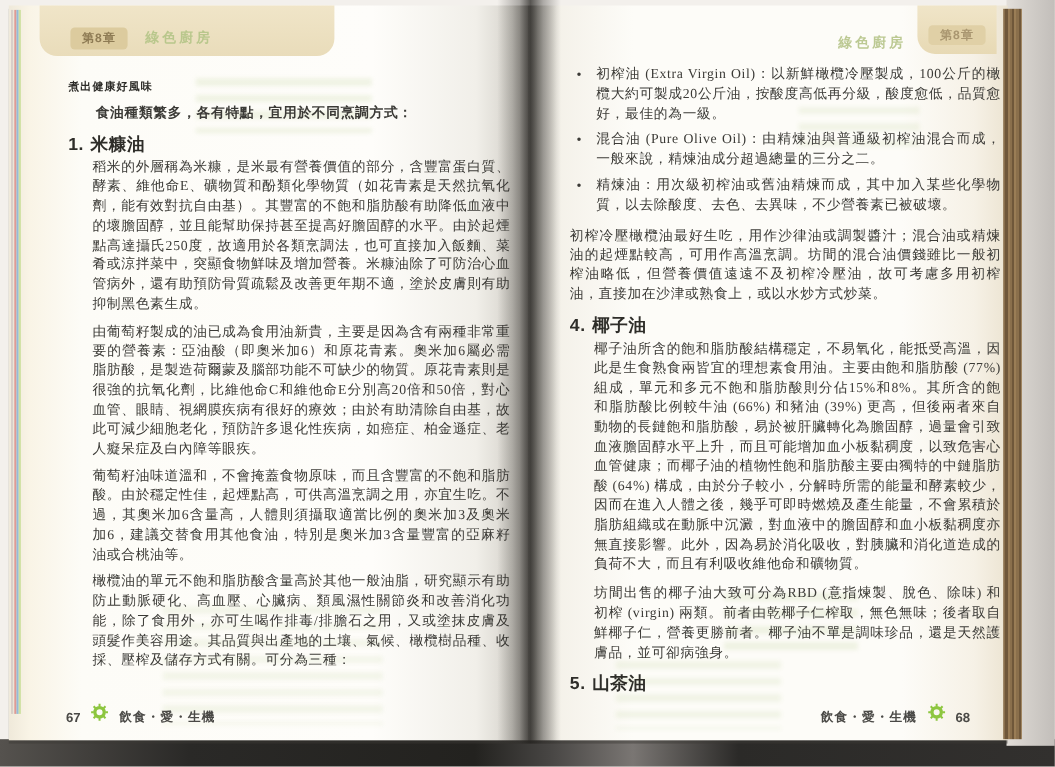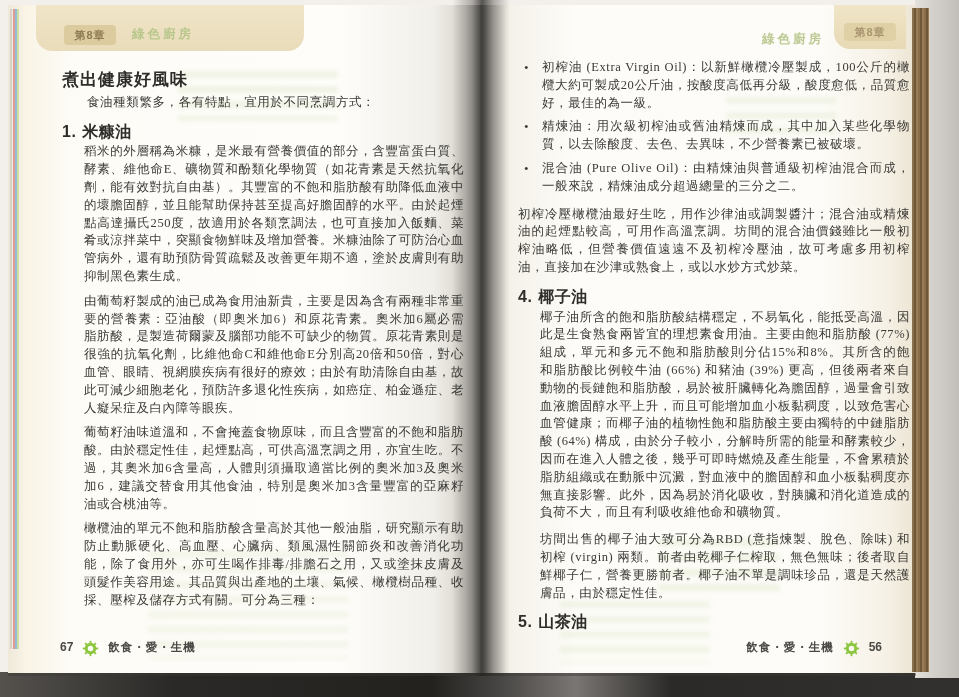--- a/index.html
+++ b/index.html
@@ -47,34 +47,34 @@
   .chap-name-right{position:absolute;right:92px;top:26px;
     color:#bcc993;font-weight:bold;font-size:12.5px;letter-spacing:3px;}
   
   .content{position:absolute;color:#3b3a36;
     font-family:"Liberation Serif","DejaVu Serif",serif;
     font-size:12.5px;line-height:17.8px;letter-spacing:0.6px;
     text-align:justify;}
   .content-left{left:54px;top:66px;width:402px;}
   .content-right{left:38px;top:54px;width:392px;}
   .page-title{font-family:"Liberation Sans","DejaVu Sans",sans-serif;
-    font-size:17px;font-weight:bold;color:#2e2d29;letter-spacing:1px;margin:0 0 5px 0;}
-  .intro{margin:0 0 0 0;text-indent:25px;}
+    font-size:10px;font-weight:bold;color:#2e2d29;letter-spacing:1px;margin:0 0 5px 0;}
+  .intro{margin:0 0 0 0;text-indent:25px;font-weight:bold;}
   .sec-head{font-family:"Liberation Sans","DejaVu Sans",sans-serif;
     font-weight:bold;font-size:16px;color:#2e2d29;margin:11px 0 3px 0;letter-spacing:0.5px;}
   .sec-head .num{margin-right:6px;}
   .sec-body{margin:0 0 7px 22px;}
   p{margin:0 0 7px 0;}
   
   .bullet{position:relative;padding-left:24px;margin:0 0 6px 0;}
   .bullet::before{content:"\2022";position:absolute;left:6px;top:0;color:#3b3a36;font-size:13px;}
   .plain-par{margin:10px 0 10px 0;}
   .indent-par{margin:9px 0 7px 22px;}
   
-  .footer{position:absolute;bottom:14px;display:flex;align-items:flex-start;gap:9px;
+  .footer{position:absolute;bottom:14px;display:flex;align-items:flex-end;gap:9px;
     font-family:"Liberation Sans","DejaVu Sans",sans-serif;
     color:#4a4946;font-size:11.5px;font-weight:bold;letter-spacing:1px;}
   .footer-left{left:52px;}
   .footer-right{right:34px;}
   .pagenum{font-size:12px;letter-spacing:0;}
   .gear{display:inline-block;}
   
   .ghost{position:absolute;filter:blur(2px);opacity:.55;pointer-events:none;
     background:repeating-linear-gradient(180deg,rgba(168,193,118,.30) 0 7px,rgba(0,0,0,0) 7px 15px);}
   .g1{left:170px;top:66px;width:160px;height:50px;}
@@ -156,31 +156,31 @@
     <div class="tab-right">
       <span class="chip2">第8章</span>
     </div>
 
     <div class="ghost g3"></div>
     <div class="ghost g4"></div>
     <div class="ghost g5"></div>
 
     <div class="content content-right">
       <div class="bullet">初榨油 (Extra Virgin Oil)：以新鮮橄欖冷壓製成，100公斤的橄欖大約可製成20公斤油，按酸度高低再分級，酸度愈低，品質愈好，最佳的為一級。</div>
+      <div class="bullet">混合油 (Pure Olive Oil)：由精煉油與普通級初榨油混合而成，一般來說，精煉油成分超過總量的三分之二。</div>
       <div class="bullet">精煉油：用次級初榨油或舊油精煉而成，其中加入某些化學物質，以去除酸度、去色、去異味，不少營養素已被破壞。</div>
-      <div class="bullet">混合油 (Pure Olive Oil)：由精煉油與普通級初榨油混合而成，一般來說，精煉油成分超過總量的三分之二。</div>
 
       <p class="plain-par">初榨冷壓橄欖油最好生吃，用作沙律油或調製醬汁；混合油或精煉油的起煙點較高，可用作高溫烹調。坊間的混合油價錢雖比一般初榨油略低，但營養價值遠遠不及初榨冷壓油，故可考慮多用初榨油，直接加在沙津或熟食上，或以水炒方式炒菜。</p>
 
       <div class="section">
         <div class="sec-head">
           <span class="num">4.</span><span>椰子油</span>
         </div>
         <p class="sec-body">椰子油所含的飽和脂肪酸結構穩定，不易氧化，能抵受高溫，因此是生食熟食兩皆宜的理想素食用油。主要由飽和脂肪酸 (77%) 組成，單元和多元不飽和脂肪酸則分佔15%和8%。其所含的飽和脂肪酸比例較牛油 (66%) 和豬油 (39%) 更高，但後兩者來自動物的長鏈飽和脂肪酸，易於被肝臟轉化為膽固醇，過量會引致血液膽固醇水平上升，而且可能增加血小板黏稠度，以致危害心血管健康；而椰子油的植物性飽和脂肪酸主要由獨特的中鏈脂肪酸 (64%) 構成，由於分子較小，分解時所需的能量和酵素較少，因而在進入人體之後，幾乎可即時燃燒及產生能量，不會累積於脂肪組織或在動脈中沉澱，對血液中的膽固醇和血小板黏稠度亦無直接影響。此外，因為易於消化吸收，對胰臟和消化道造成的負荷不大，而且有利吸收維他命和礦物質。</p>
-        <p class="sec-body indent-par">坊間出售的椰子油大致可分為RBD (意指煉製、脫色、除味) 和初榨 (virgin) 兩類。前者由乾椰子仁榨取，無色無味；後者取自鮮椰子仁，營養更勝前者。椰子油不單是調味珍品，還是天然護膚品，由於穩定性佳。</p>
+        <p class="sec-body indent-par">坊間出售的椰子油大致可分為RBD (意指煉製、脫色、除味) 和初榨 (virgin) 兩類。前者由乾椰子仁榨取，無色無味；後者取自鮮椰子仁，營養更勝前者。椰子油不單是調味珍品，還是天然護膚品，並可卻病強身。</p>
       </div>
 
       <div class="section">
         <div class="sec-head">
           <span class="num">5.</span><span>山茶油</span>
         </div>
       </div>
     </div>
 
     <div class="footer footer-right">
@@ -195,19 +195,19 @@
               <line x1="1.2" y1="12" x2="4.6" y2="12"></line>
                 <line x1="19.4" y1="12" x2="22.8" y2="12"></line>
               <line x1="4.4" y1="4.4" x2="6.8" y2="6.8"></line>
                 <line x1="17.2" y1="17.2" x2="19.6" y2="19.6"></line>
               <line x1="4.4" y1="19.6" x2="6.8" y2="17.2"></line>
                 <line x1="17.2" y1="6.8" x2="19.6" y2="4.4"></line>
             </g>
           </g>
         </svg>
       </span>
-      <span class="pagenum">56</span>
+      <span class="pagenum">68</span>
     </div>
   </div>
 
   <div class="spine"></div>
   <div class="fore-edge"></div>
 </div>
 
 </body></html>

